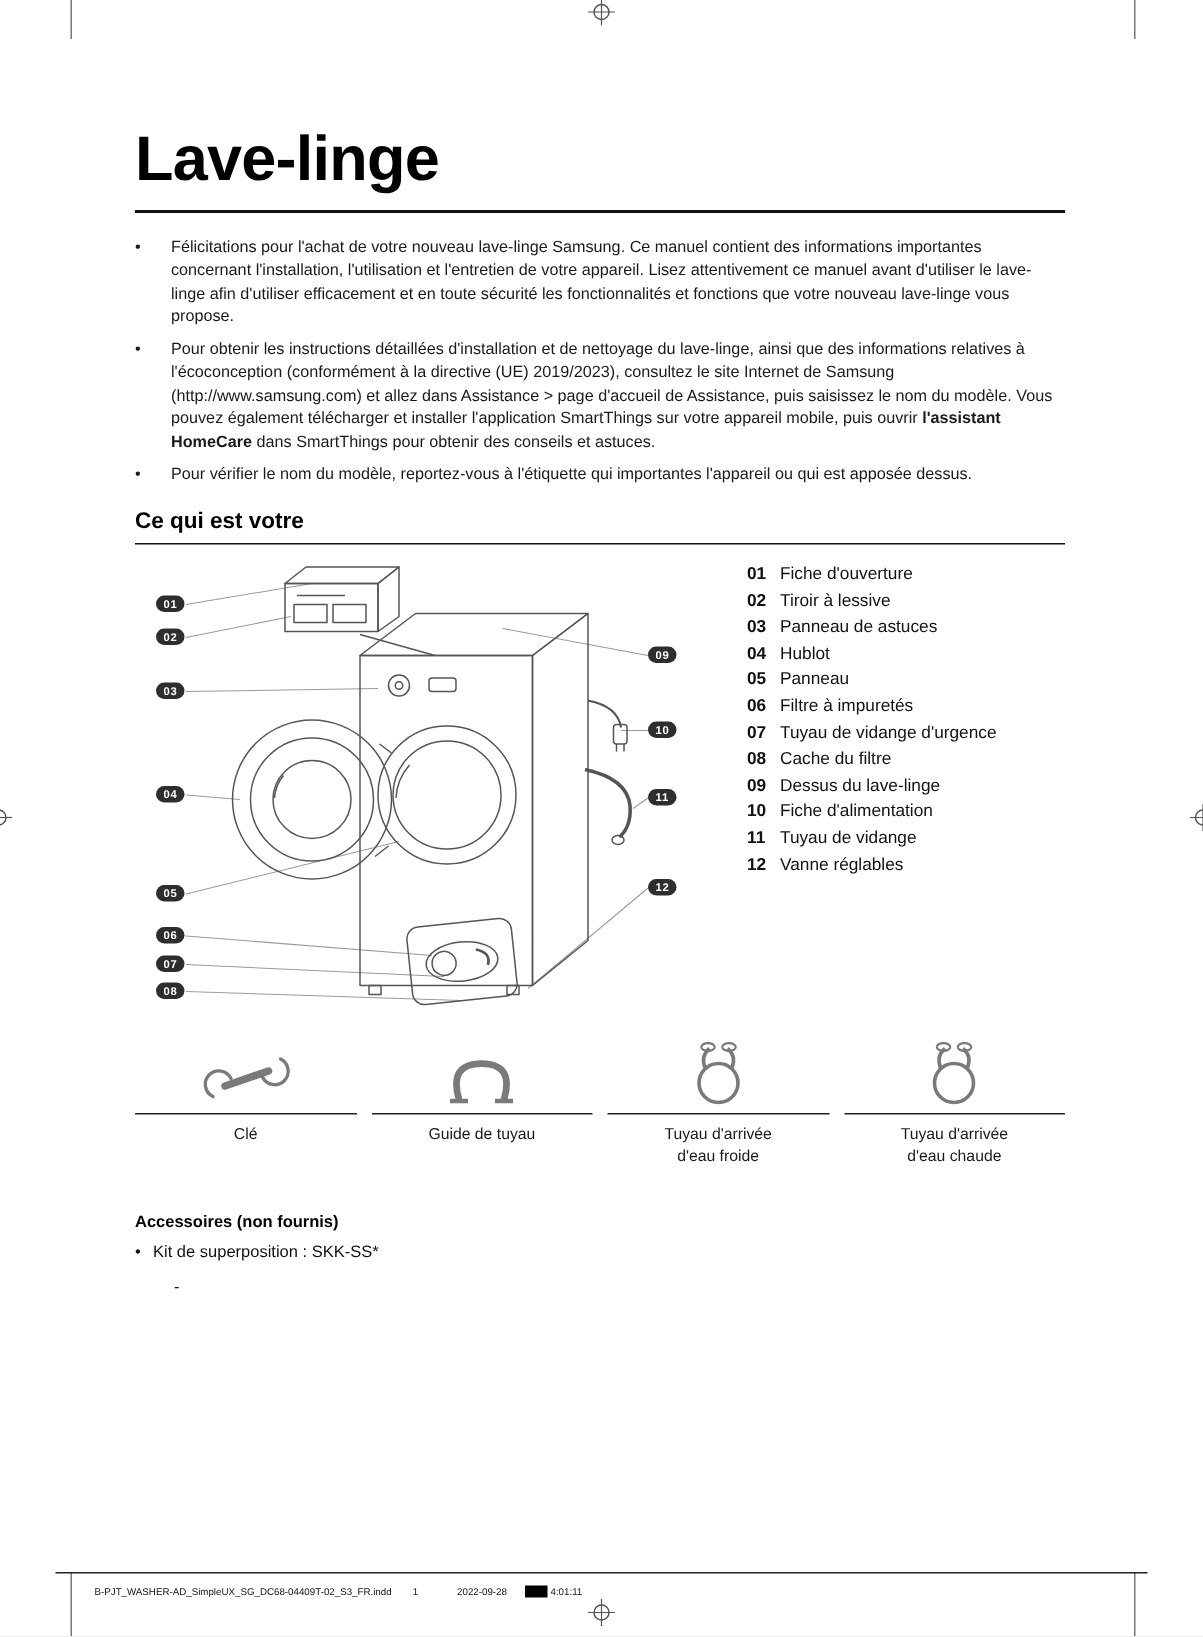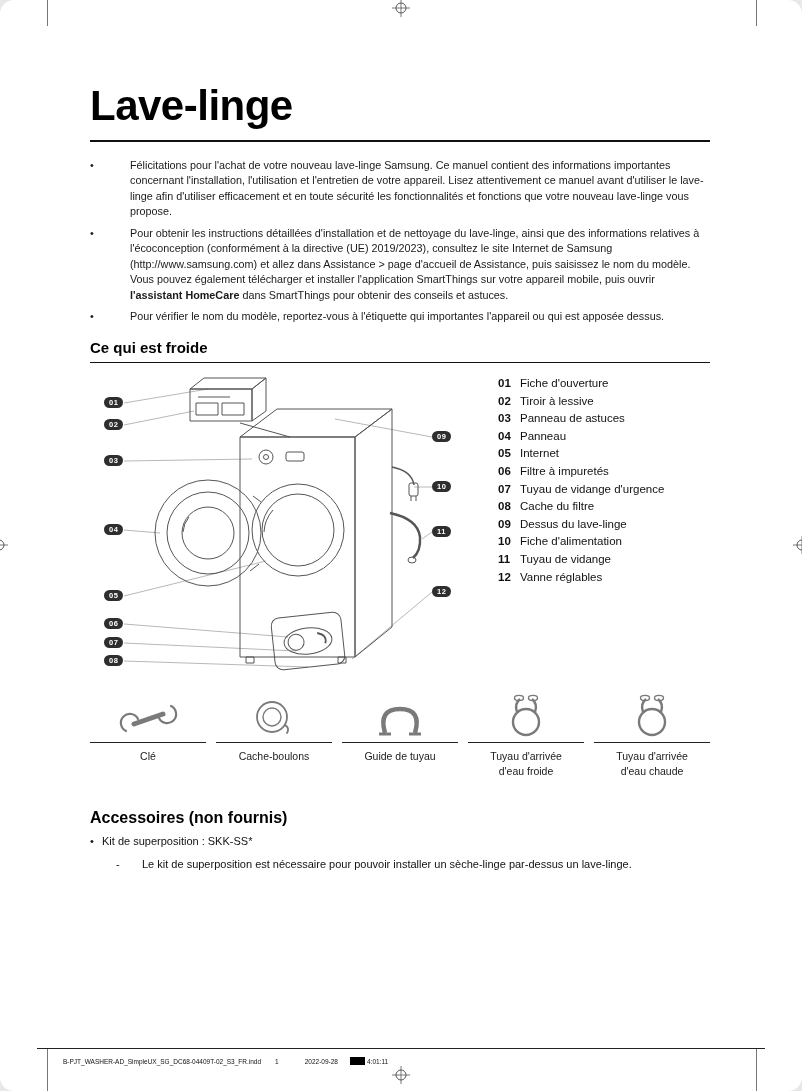--- a/index.html
+++ b/index.html
@@ -1,37 +1,36 @@
 <!DOCTYPE html>
 <html><head>
 <meta charset="utf-8">
 <style>
   html,body{margin:0;padding:0;background:#e8e8e8;}
   .page{
     position:relative; width:802px; height:1091px; background:#ffffff;
     margin:0 auto; overflow:hidden; color:#111;
     font-family:"Liberation Sans","DejaVu Sans",sans-serif;
-    border-radius:14px;
   }
   .content{position:absolute; left:90px; top:0; width:620px;}
 
   
   .tick{position:absolute; background:#777;}
   .reg{position:absolute;}
 
   
   .doc-title{margin-top:84px; font-size:42px; line-height:44px; font-weight:bold; letter-spacing:-0.5px; color:#000;}
   .title-rule{margin-top:12px; height:1.5px; background:#111;}
   .model-line{margin-top:9px; text-align:right; font-size:11.5px; font-weight:bold; color:#000;}
 
   
   .intro{margin-top:16px; font-size:10.8px; line-height:15.5px; color:#1a1a1a;}
   .bullet-row{display:flex; margin-bottom:6px;}
   .bullet-row .dot{width:24px; flex:0 0 24px;}
-  .bullet-row .btxt{flex:1;margin-left:16px;}
+  .bullet-row .btxt{flex:1;}
   .bold{font-weight:bold;}
 
   
   .sec-heading{margin-top:14px; font-size:15px; font-weight:bold; color:#000;}
   .sec-rule{margin-top:6px; height:1.5px; background:#111;}
 
   
   .diagram{position:relative; width:620px; height:300px; margin-top:12px;}
   .diagram svg.art{position:absolute; left:0; top:0;}
   .callout{
@@ -42,21 +41,21 @@
   .part-row{display:flex;}
   .part-row .pnum{flex:0 0 22px; font-weight:bold;}
 
   
   .acc-grid{display:flex; gap:10px; margin-top:16px; width:620px;}
   .acc-cell{flex:1; min-width:0;}
   .acc-icon{height:48px; display:flex; align-items:flex-end; justify-content:center; border-bottom:1.2px solid #222; padding-bottom:3px;}
   .acc-label{padding-top:6px; font-size:10.5px; line-height:15px; text-align:center; white-space:pre-line; color:#1a1a1a;}
 
   
-  .ns-heading{margin-top:30px; font-size:16px; font-weight:bold; color:#000;}
+  .ns-heading{margin-top:30px; font-size:11px; font-weight:bold; color:#000;}
   .ns-bullet{display:flex; margin-top:7px; font-size:11px; line-height:15px;}
   .ns-bullet .dot{width:12px; flex:0 0 12px;}
   .ns-note{display:flex; margin-top:8px; margin-left:26px; font-size:11px; line-height:15px;}
   .ns-note .dash{width:26px; flex:0 0 26px; text-align:left;}
 
   
   .footer-rule{position:absolute; left:37px; right:37px; top:1048px; height:1px; background:#222;}
   .footer{position:absolute; left:63px; top:1057px; font-size:6.5px; color:#111; display:flex; align-items:center; white-space:pre;}
   .footer .gap1{display:inline-block; width:14px;}
   .footer .gap2{display:inline-block; width:26px;}
@@ -106,21 +105,21 @@
       <div class="bullet-row">
         <span class="dot">•</span>
         <span class="btxt"><span>Pour obtenir les instructions détaillées d'installation et de nettoyage du lave-linge, ainsi que des informations relatives à l'écoconception (conformément à la directive (UE) 2019/2023), consultez le site Internet de Samsung (http://www.samsung.com) et allez dans Assistance &gt; page d'accueil de Assistance, puis saisissez le nom du modèle. Vous pouvez également télécharger et installer l'application SmartThings sur votre appareil mobile, puis ouvrir </span><span class="bold">l'assistant HomeCare</span><span> dans SmartThings pour obtenir des conseils et astuces.</span></span>
       </div>
       <div class="bullet-row">
         <span class="dot">•</span>
         <span class="btxt">Pour vérifier le nom du modèle, reportez-vous à l'étiquette qui importantes l'appareil ou qui est apposée dessus.</span>
       </div>
     </div>
 
-    <div class="sec-heading">Ce qui est froide</div>
+    <div class="sec-heading">Ce qui est votre</div>
     <div class="sec-rule"></div>
 
     <div class="diagram">
       <svg class="art" width="620" height="300" viewBox="0 0 620 300">
 
         <g stroke="#9a9a9a" stroke-width="0.7">
           <line x1="34" y1="28" x2="118" y2="14"></line>
           <line x1="34" y1="50" x2="104" y2="36"></line>
           <line x1="34" y1="86" x2="162" y2="84"></line>
           <line x1="34" y1="155" x2="70" y2="158"></line>
@@ -202,25 +201,25 @@
         <div class="part-row">
             <span class="pnum">02</span>
             <span>Tiroir à lessive</span>
           </div>
         <div class="part-row">
             <span class="pnum">03</span>
             <span>Panneau de astuces</span>
           </div>
         <div class="part-row">
             <span class="pnum">04</span>
+            <span>Hublot</span>
+          </div>
+        <div class="part-row">
+            <span class="pnum">05</span>
             <span>Panneau</span>
-          </div>
-        <div class="part-row">
-            <span class="pnum">05</span>
-            <span>Internet</span>
           </div>
         <div class="part-row">
             <span class="pnum">06</span>
             <span>Filtre à impuretés</span>
           </div>
         <div class="part-row">
             <span class="pnum">07</span>
             <span>Tuyau de vidange d'urgence</span>
           </div>
         <div class="part-row">
@@ -249,30 +248,20 @@
     <div class="acc-grid">
       <div class="acc-cell">
         <div class="acc-icon">
           <svg width="64" height="44" viewBox="0 0 64 44" fill="none" stroke="#7a7a7a">
             <path d="M10 36 a9 9 0 1 1 12 -12" stroke-width="2.2" stroke-linecap="round"></path>
             <path d="M55 11 a9 9 0 1 1 -12 12" stroke-width="2.2" stroke-linecap="round"></path>
             <line x1="18" y1="29" x2="47" y2="19" stroke-width="5" stroke-linecap="round"></line>
           </svg>
         </div>
         <div class="acc-label">Clé</div>
-      </div>
-      <div class="acc-cell">
-        <div class="acc-icon">
-          <svg width="64" height="44" viewBox="0 0 64 44" fill="none" stroke="#7a7a7a">
-            <circle cx="30" cy="22" r="15" stroke-width="1.8"></circle>
-            <circle cx="30" cy="22" r="9" stroke-width="1.4"></circle>
-            <path d="M43 30 q5 3 2 8" stroke-width="1.8" stroke-linecap="round"></path>
-          </svg>
-        </div>
-        <div class="acc-label">Cache-boulons</div>
       </div>
       <div class="acc-cell">
         <div class="acc-icon">
           <svg width="64" height="44" viewBox="0 0 64 44" fill="none" stroke="#7a7a7a">
             <path d="M17 38 q-7 -24 15 -24 q22 0 15 24" stroke-width="4.5"></path>
             <line x1="11" y1="39" x2="23" y2="39" stroke-width="3"></line>
             <line x1="41" y1="39" x2="53" y2="39" stroke-width="3"></line>
           </svg>
         </div>
         <div class="acc-label">Guide de tuyau</div>
@@ -305,21 +294,20 @@
       </div>
     </div>
 
     <div class="ns-heading">Accessoires (non fournis)</div>
     <div class="ns-bullet">
       <span class="dot">•</span>
       <span>Kit de superposition : SKK-SS*</span>
     </div>
     <div class="ns-note">
       <span class="dash">-</span>
-      <span>Le kit de superposition est nécessaire pour pouvoir installer un sèche-linge par-dessus un lave-linge.</span>
     </div>
   </div>
 
   <div class="footer-rule"></div>
   <div class="footer">
     <span>B-PJT_WASHER-AD_SimpleUX_SG_DC68-04409T-02_S3_FR.indd</span><span class="gap1"></span><span>1</span><span class="gap2"></span><span>2022-09-28</span><span class="gap3"></span><span class="glyph-box"></span><span>4:01:11</span>
   </div>
 
 </div>
 

